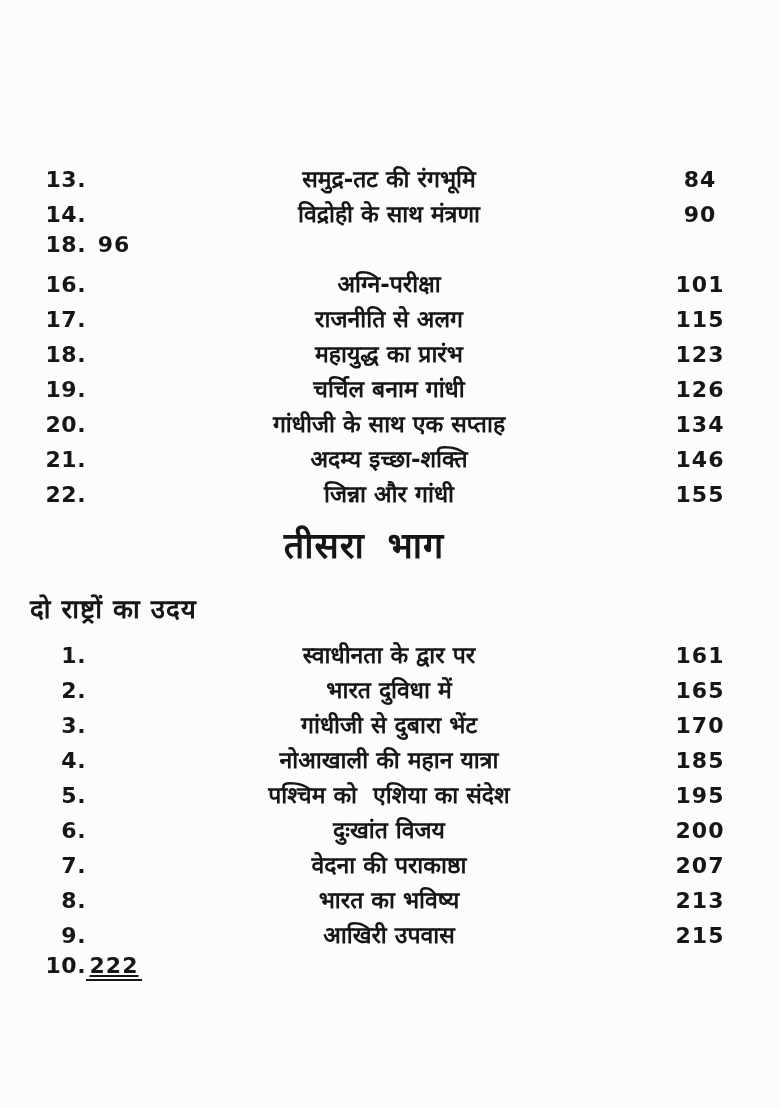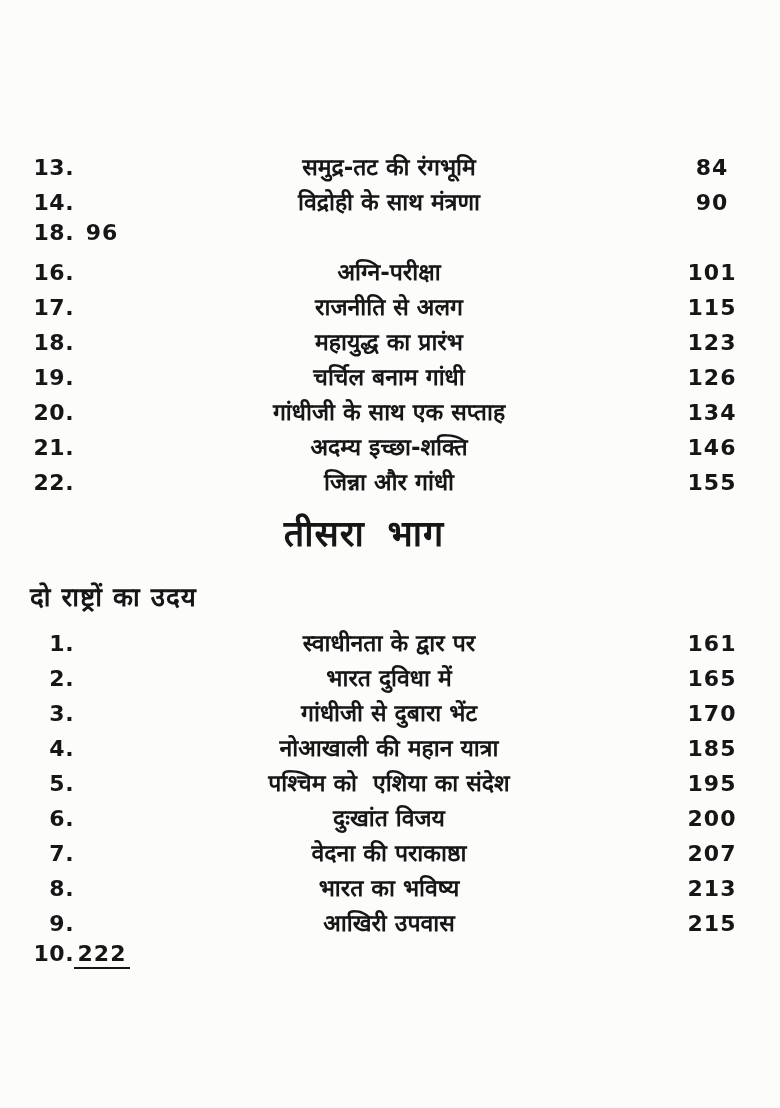--- a/index.html
+++ b/index.html
@@ -48,41 +48,42 @@
   .toc-page {
     flex: 0 0 auto;
     font-size: 22px;
     letter-spacing: 1px;
     text-align: center;
     min-width: 56px;
   }
   .toc-page.underlined {
     border-bottom: 2px solid var(--ink);
     padding-bottom: 1px;
+    text-decoration: underline;
   }
 
   .part-heading {
     margin: 16px 40px 0 0;
     text-align: center;
     font-size: 36px;
     font-weight: 700;
     line-height: 42px;
     letter-spacing: 1px;
     font-family: Liberation Mono, monospace;
   }
 
   .section-heading {
     margin: 24px 0 14px 2px;
     font-size: 26px;
     font-weight: 700;
     line-height: 30px;
     letter-spacing: 1px;
   }
 
-  .list { margin: 0; padding: 0; }
+  .list { margin: 12px; padding: 0; }
 </style>
 </head>
 <body>
 
 <div class="page">
   <main class="toc">
 
     <section class="list">
       <div class="toc-row">
         <span class="toc-num">13.</span>

